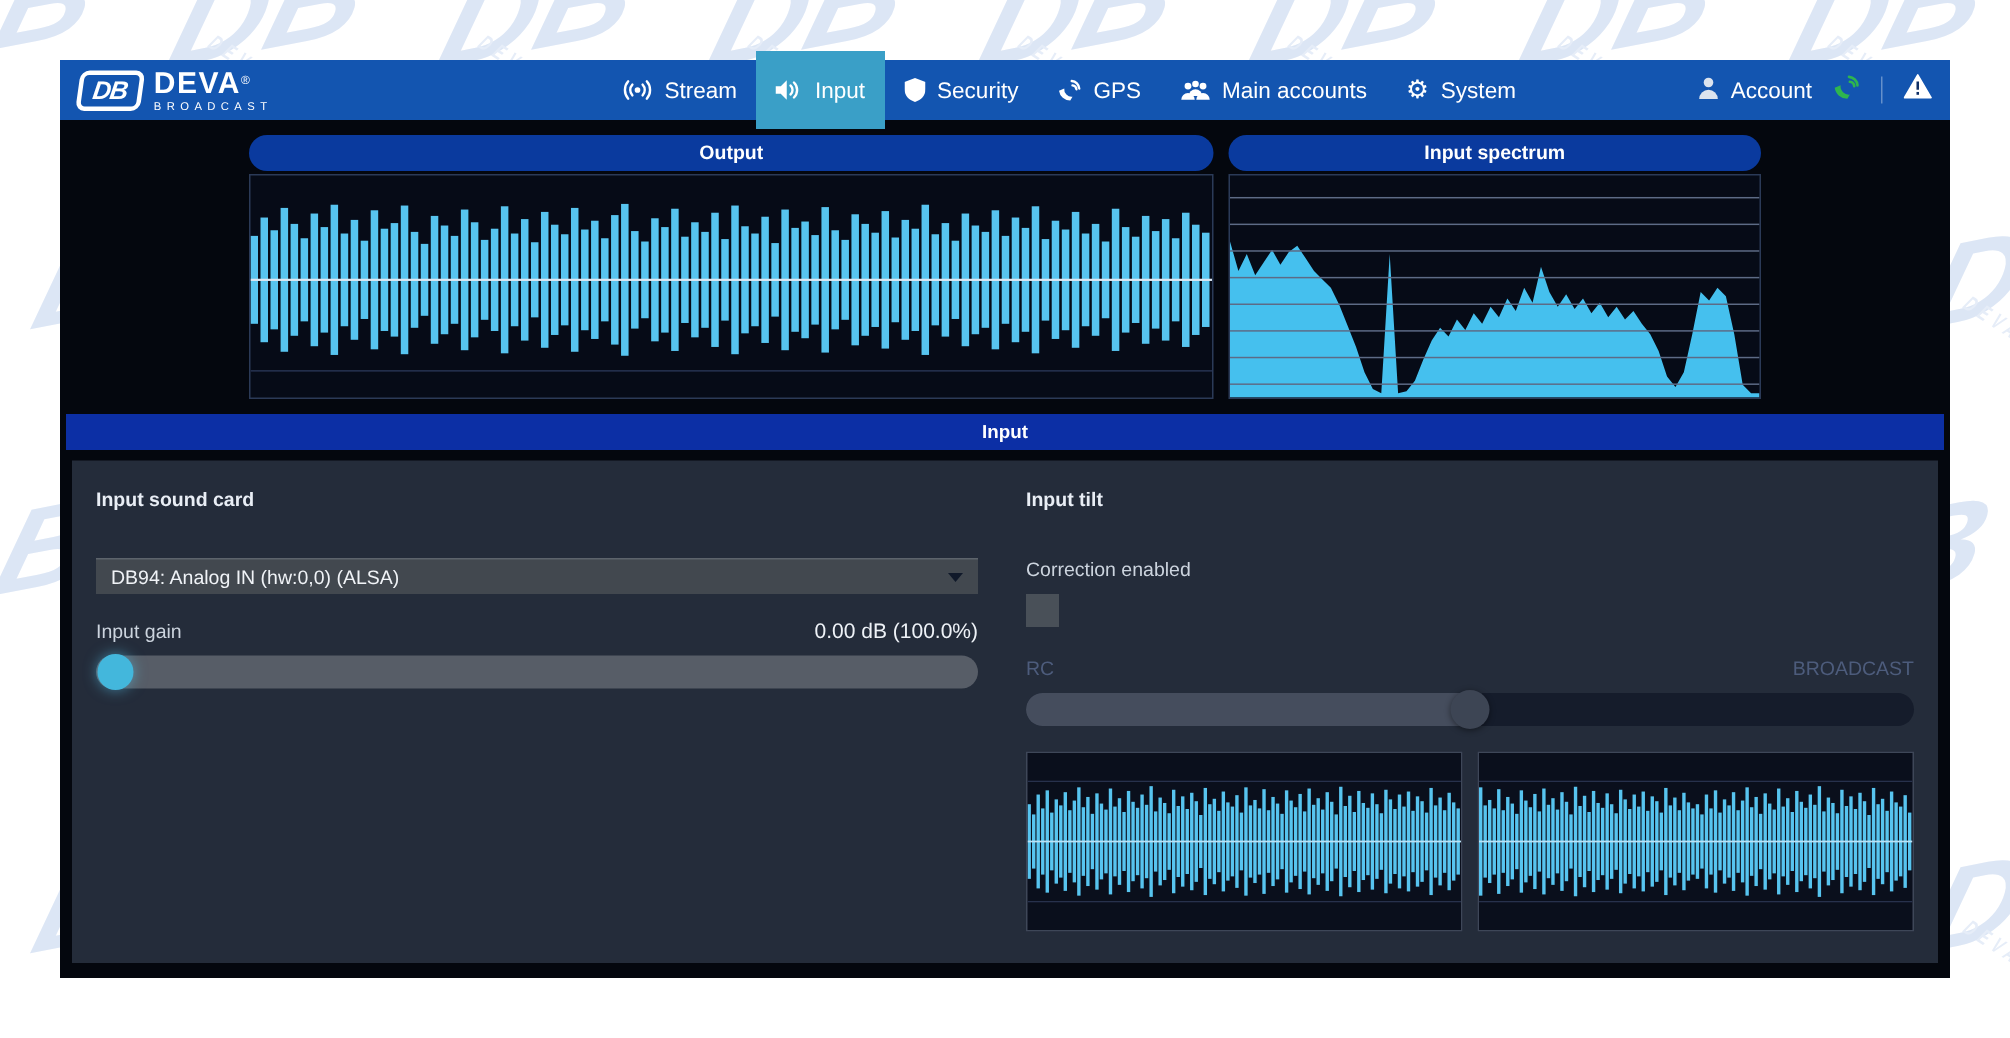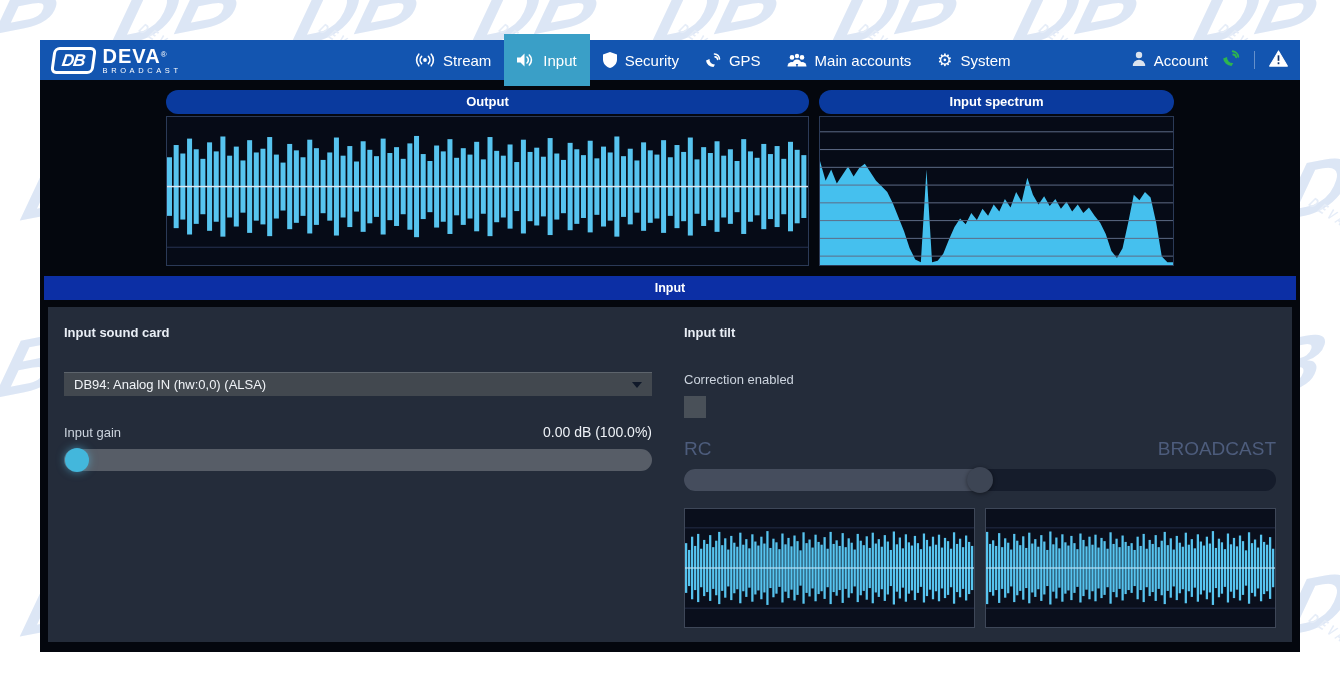--- a/index.html
+++ b/index.html
@@ -58,23 +58,23 @@
   .panel{background:#242c3a;height:335px;box-sizing:border-box;padding:18px 16px}
   .panel-left{width:620px;flex:0 0 auto}
   .panel-right{flex:1}
   .panel-title{font-size:13px;font-weight:bold;color:#e9eef5;margin-bottom:32px}
   .field-label{font-size:13px;color:#ccd4de;margin-bottom:9px}
   .dropdown{
     height:23px;background:#42484f;border-top:1px solid #5d646c;display:flex;align-items:center;
     padding:0 10px;font-size:13px;color:#f0f3f7;cursor:pointer;justify-content:space-between;
   }
   .caret{width:0;height:0;border-left:5px solid transparent;border-right:5px solid transparent;border-top:6px solid #10192a}
-  .row-between{display:flex;justify-content:space-between;align-items:baseline;margin-top:28px}
+  .row-between{display:flex;justify-content:space-between;align-items:baseline;margin-top:16px}
   .value-text{font-size:14px;color:#eef2f7}
-  .muted{color:#4d5c7c;font-size:19px}
+  .muted{color:#4d5c7c;font-size:13px}
   .slider{position:relative;height:22px;border-radius:12px;margin-top:9px}
   .slider.gain{background:#575d67}
   .slider.rc{background:#151c2b}
   .rc-fill{position:absolute;left:0;top:0;height:100%;width:50%;background:#454d5d;border-radius:12px 0 0 12px}
   .thumb{position:absolute;border-radius:50%}
   .thumb.gain{width:24px;height:24px;top:-1px;background:#43b7dc;box-shadow:0 0 9px rgba(90,200,240,.55)}
   .thumb.rc{width:26px;height:26px;top:-2px;background:#3d4554;box-shadow:0 1px 4px rgba(0,0,0,.45)}
   .checkbox{width:22px;height:22px;background:#495058}
   .wave-pair{display:flex;gap:10px;margin-top:17px}
   .wave-box{flex:1;height:120px;border:1px solid #3e4758;background:#0a0f1c;box-sizing:border-box}

